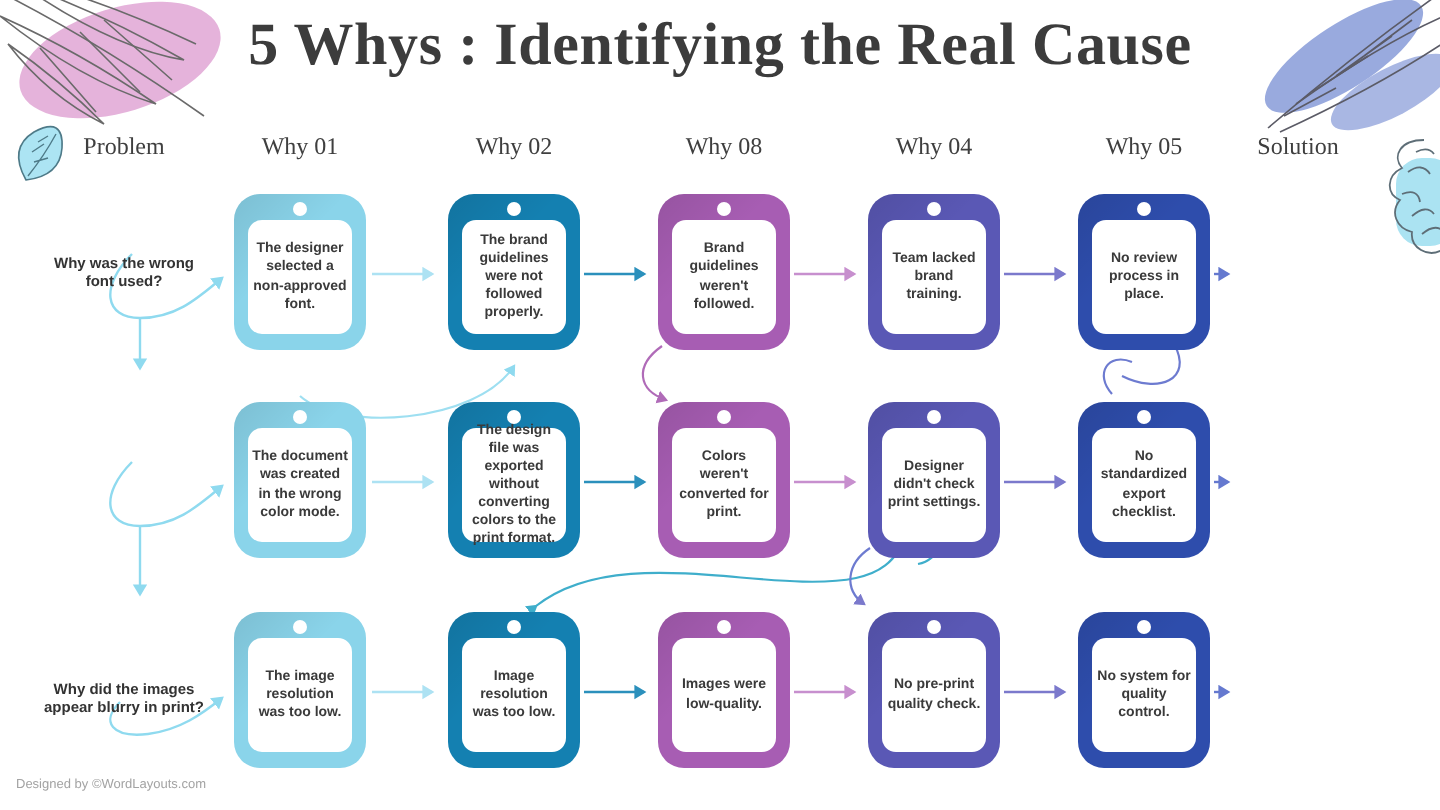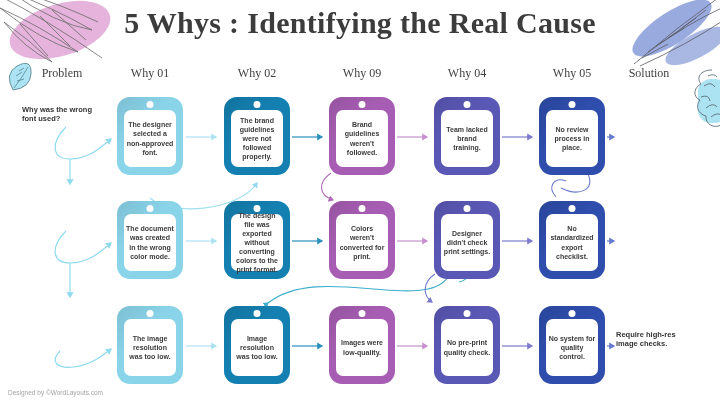--- a/index.html
+++ b/index.html
@@ -22,21 +22,21 @@
          padding:2px;z-index:2;}
   .card .inner p{margin:0;font-size:7px;font-weight:bold;line-height:1.3;
          color:#3A3A3A;text-align:center;}
   .cw1{background:#8AD4EA}.cw2{background:#1480B1}.cw3{background:#A75DB3}
   .cw4{background:#5A58B5}.cw5{background:#2E4DAC}
   
   .cc1{left:117px}.cc2{left:224px}.cc3{left:329px}.cc4{left:434px}.cc5{left:539px}
   .rr1{top:97px}.rr2{top:201px}.rr3{top:306px}
   
   .ptext,.stext{position:absolute;font-size:7.5px;font-weight:bold;color:#333;
-         text-align:left;line-height:1.25;z-index:2;}
+         text-align:center;line-height:1.25;z-index:2;margin-top:22px;}
   .ptext{width:96px;left:14px;}
   .ptext.narrow{width:80px;left:22px;}
   .stext{width:66px;left:616px;}
   .credit{position:absolute;left:8px;top:389px;font-size:6.5px;color:#A3A3A3;z-index:2;}
   svg.layer{position:absolute;left:0;top:0;z-index:1;}
 </style>
 </head>
 <body>
 
 <div class="stage">
@@ -141,21 +141,21 @@
         <path d="M704 86 q7 -5 11 1 M701 97 q8 -3 9 4 M706 108 q7 -6 11 -1 M711 117 q6 -5 10 -2 M708 76 q6 -3 9 1"></path>
       </g>
     </g>
   </svg>
 
   <div class="title">5 Whys : Identifying the Real Cause</div>
 
   <div class="col-header" style="left:62px">Problem</div>
   <div class="col-header" style="left:150px">Why 01</div>
   <div class="col-header" style="left:257px">Why 02</div>
-  <div class="col-header" style="left:362px">Why 09</div>
+  <div class="col-header" style="left:362px">Why 08</div>
   <div class="col-header" style="left:467px">Why 04</div>
   <div class="col-header" style="left:572px">Why 05</div>
   <div class="col-header" style="left:649px">Solution</div>
 
   <div class="ptext narrow" style="top:105px">Why was the wrong font used?</div>
   <div class="card cw1 cc1 rr1">
     <span class="dot"></span>
     <div class="inner">
         <p>The designer selected a non-approved font.</p>
       </div>
@@ -209,20 +209,21 @@
         <p>Designer didn't check print settings.</p>
       </div>
   </div>
   <div class="card cw5 cc5 rr2">
     <span class="dot"></span>
     <div class="inner">
         <p>No standardized export checklist.</p>
       </div>
   </div>
 
+  <div class="ptext" style="top:318px">Why did the images appear blurry in print?</div>
   <div class="card cw1 cc1 rr3">
     <span class="dot"></span>
     <div class="inner">
         <p>The image resolution was too low.</p>
       </div>
   </div>
   <div class="card cw2 cc2 rr3">
     <span class="dot"></span>
     <div class="inner">
         <p>Image resolution was too low.</p>
@@ -239,16 +240,15 @@
     <div class="inner">
         <p>No pre-print quality check.</p>
       </div>
   </div>
   <div class="card cw5 cc5 rr3">
     <span class="dot"></span>
     <div class="inner">
         <p>No system for quality control.</p>
       </div>
   </div>
-  <div class="stext" style="top:330px">Require high-res image checks.</div>
 
   <div class="credit">Designed by ©WordLayouts.com</div>
 </div>
 
 </body></html>

